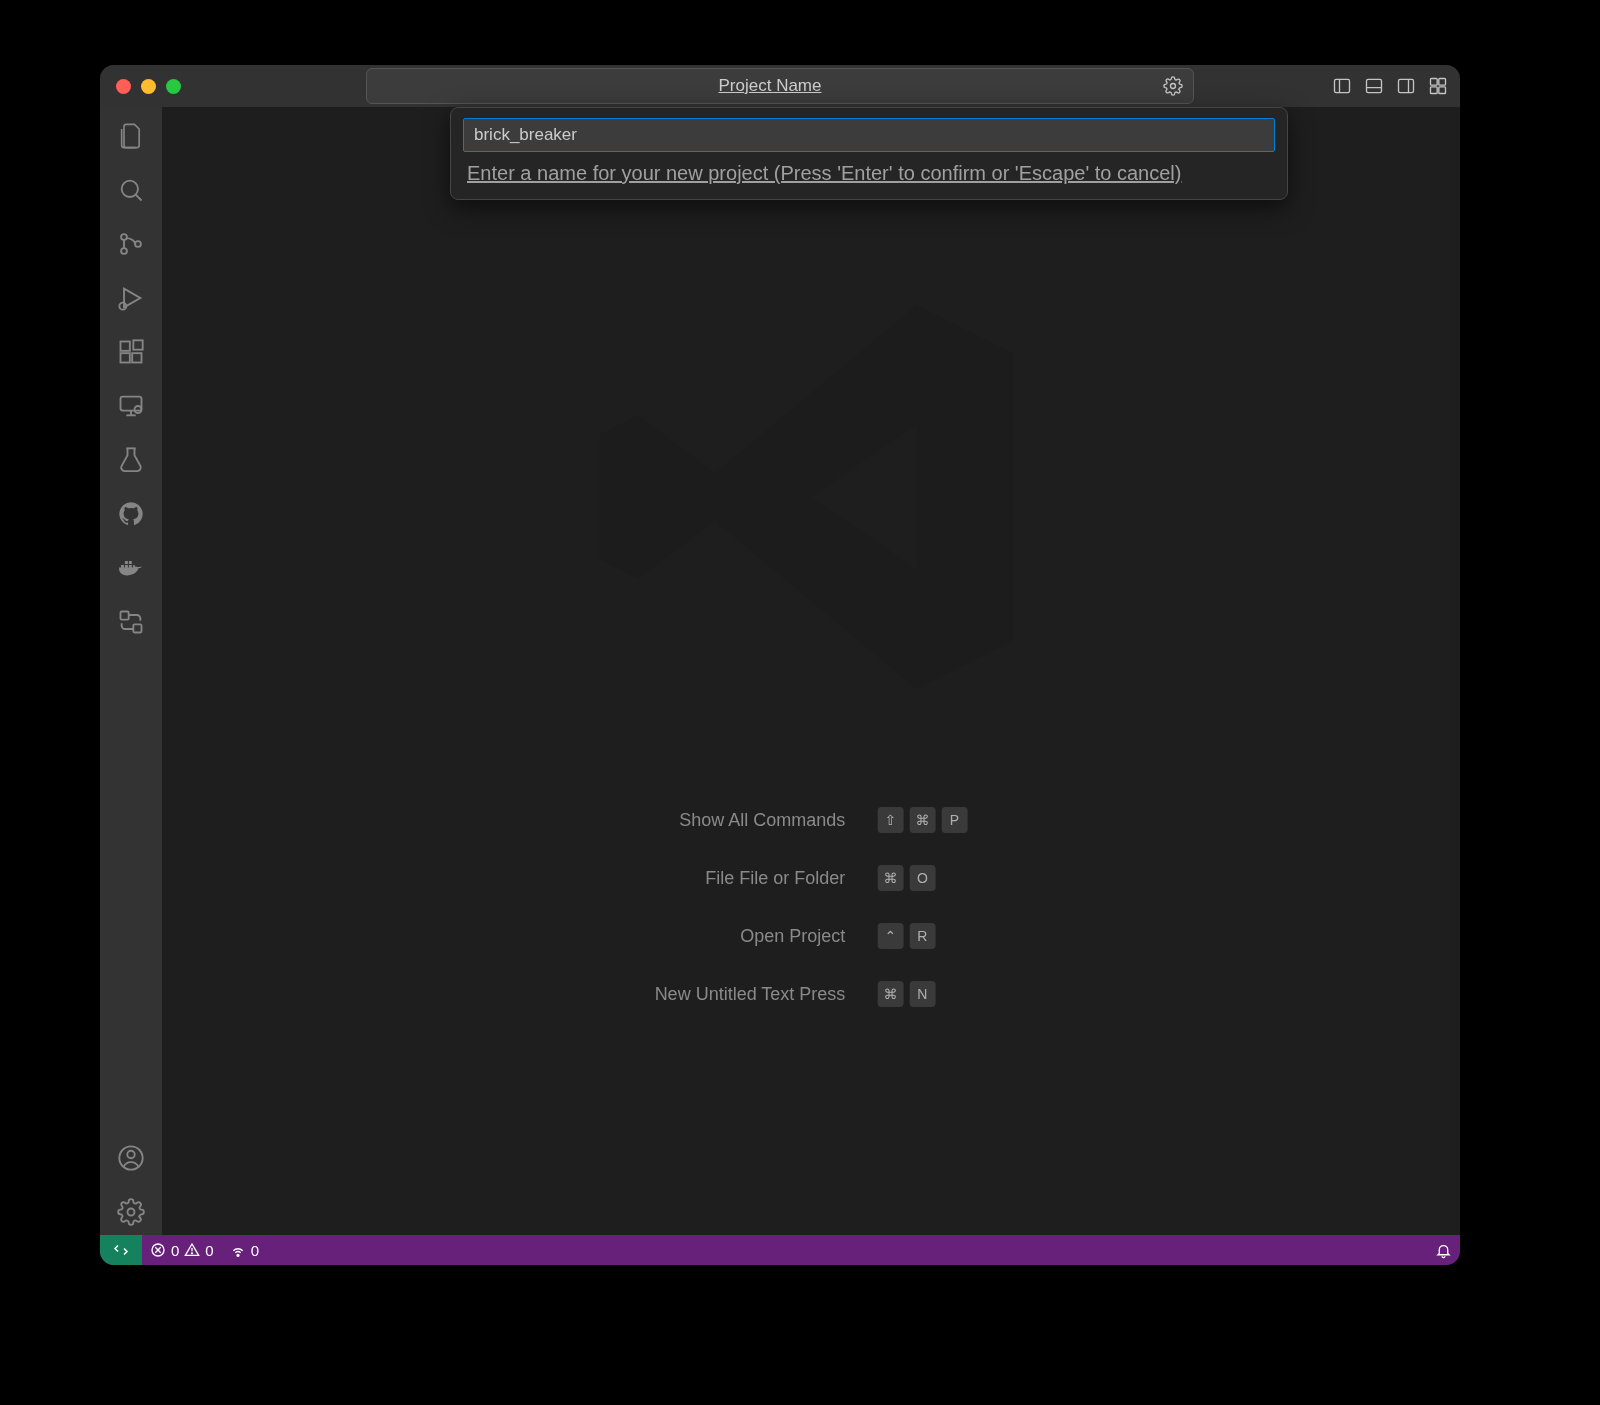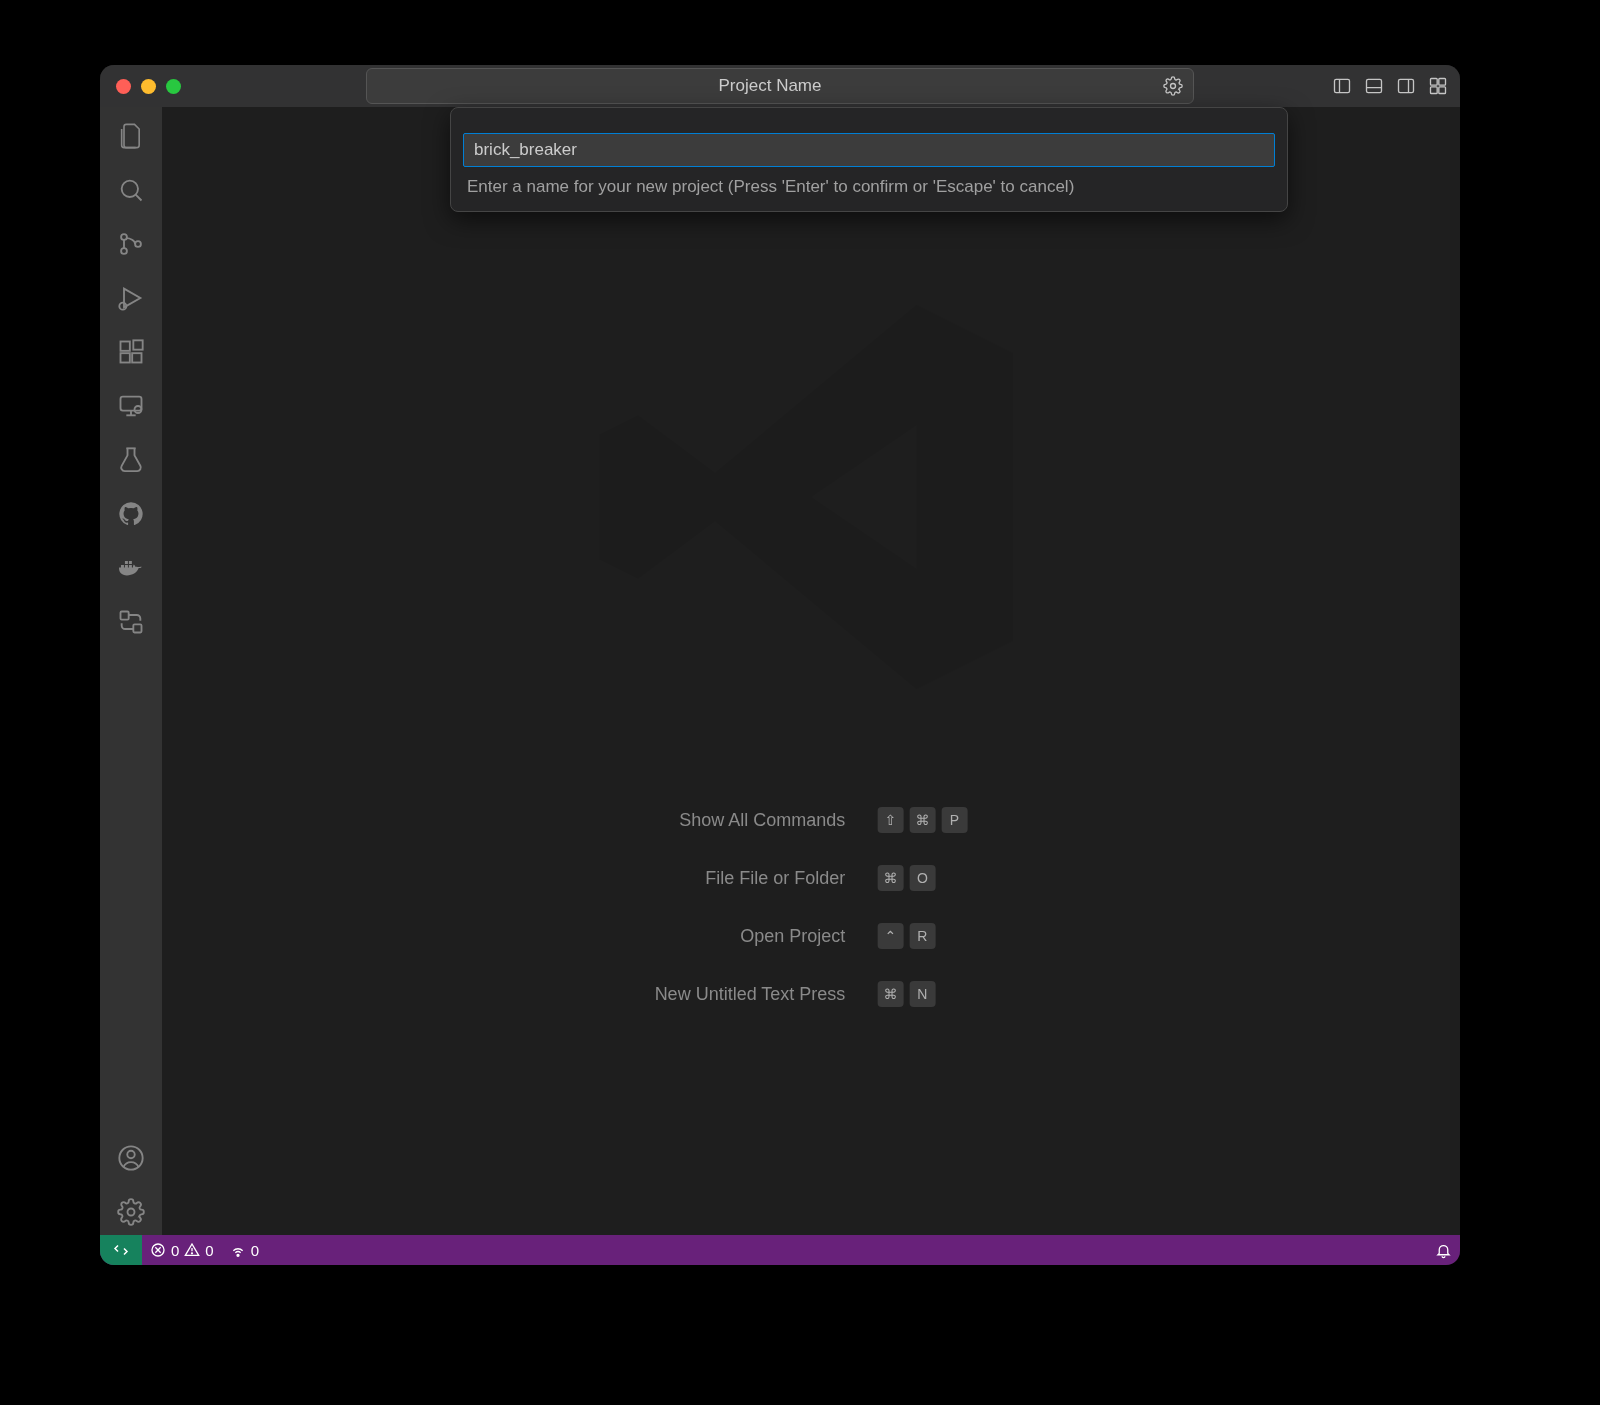--- a/index.html
+++ b/index.html
@@ -40,21 +40,21 @@
     left: 50%; transform: translateX(-50%);
     top: 3px;
     width: 828px; height: 36px;
     background: #3c3c3c;
     border: 1px solid #555;
     border-radius: 6px;
     display: flex; align-items: center; justify-content: center;
     color: #cccccc; font-size: 17px;
     padding: 0 10px;
   }
-  .command-center .cc-title { flex: 1; text-align: center; }
+  .command-center .cc-title { flex: 1; text-align: center; text-decoration: underline; }
   .command-center .cc-gear { width: 20px; height: 20px; color: #c5c5c5; }
   .body {
     flex: 1; display: flex; min-height: 0;
   }
   .activitybar {
     width: 62px; background: #333333;
     display: flex; flex-direction: column; align-items: center;
     padding-top: 14px; gap: 24px;
     flex: none;
   }
@@ -95,37 +95,38 @@
   }
   .quickinput {
     position: absolute;
     top: 42px;
     left: 350px;
     width: 838px;
     background: #252526;
     border: 1px solid #454545;
     border-radius: 8px;
     box-shadow: 0 8px 24px #00000090;
-    padding: 25px 12px 10px 12px;
+    padding: 10px 12px 10px 12px;
     z-index: 20;
   }
   .quickinput input {
     width: 100%;
     background: #3c3c3c;
     border: 1px solid #007fd4;
     color: #cccccc;
     font-size: 17px;
     padding: 6px 10px;
     border-radius: 2px;
     outline: none;
     font-family: inherit;
   }
   .quickinput .hint {
-    color: #a0a0a0; font-size: 17px;
+    color: #a0a0a0; font-size: 20px;
     padding: 10px 4px 4px 4px;
+    text-decoration: underline;
   }
   .statusbar {
     height: 30px; background: #68217a;
     display: flex; align-items: center;
     flex: none;
     color: #fff; font-size: 15px;
   }
   .statusbar .remote {
     background: #16825d; height: 100%; width: 42px;
     display: flex; align-items: center; justify-content: center;

